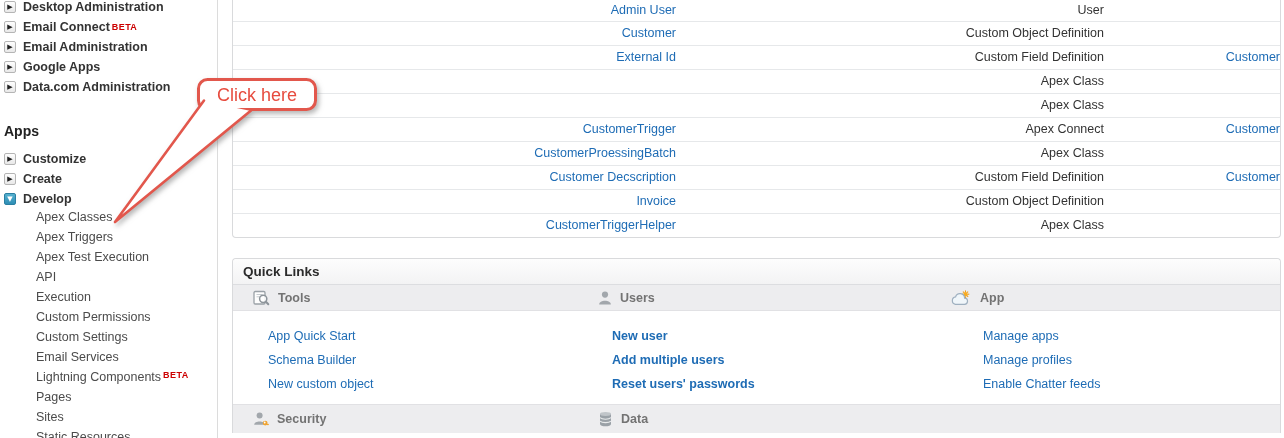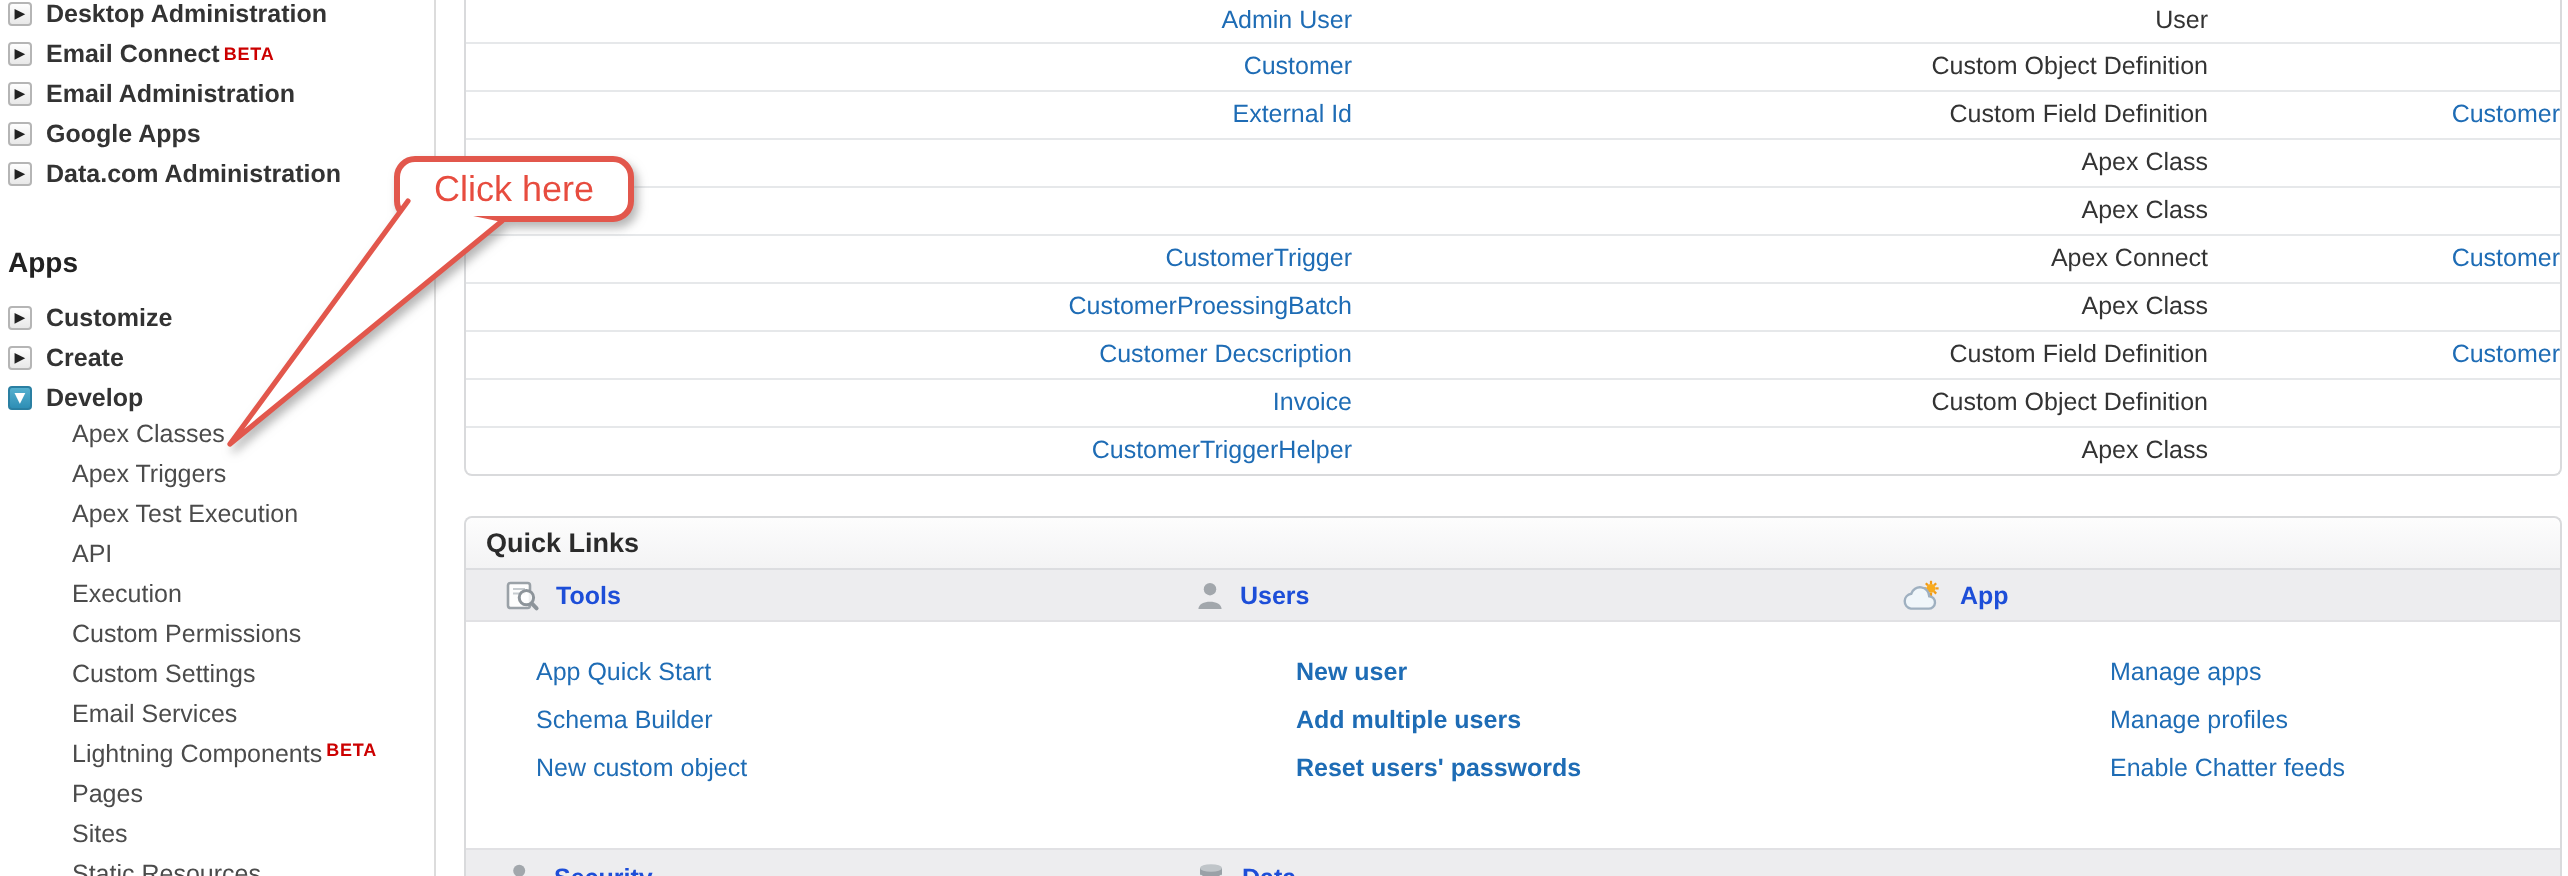--- a/index.html
+++ b/index.html
@@ -68,22 +68,22 @@
     height:26px; display:flex; align-items:center; padding-left:10px;
     font-size:13.5px; font-weight:bold; color:#2b2b2b;
     background:linear-gradient(#fdfdfd,#f3f3f4);
     border-bottom:1px solid #dcdde0; border-radius:4px 4px 0 0;
   }
   .band {
     display:grid; grid-template-columns:345px 353px 1fr;
     background:#ededef; border-bottom:1px solid #e1e1e4; height:26px;
   }
   .bcell { display:flex; align-items:center; padding-left:20px; gap:8px; }
-  .bcell .blabel { font-size:12.5px; font-weight:bold; color:#1d4ed8; }
-  .links-grid { display:grid; grid-template-columns:345px 353px 1fr; padding:13px 0 28px;gap:36px; }
+  .bcell .blabel { font-size:12.5px; font-weight:bold; color:#737373; }
+  .links-grid { display:grid; grid-template-columns:345px 353px 1fr; padding:13px 0 8px; }
   .lcol1 { padding-left:35px; } .lcol2 { padding-left:34px;font-weight:bold; } .lcol3 { padding-left:52px; }
   .links-grid a { display:block; line-height:24px; font-size:12.5px; color:#1e6cb5; }
   .band2 { border-top:1px solid #e1e1e4; border-bottom:none; height:29px; }
   .icon { flex:0 0 auto; display:inline-flex; }
 
   
   .callout {
     position:absolute; left:0; top:0; z-index:40; pointer-events:none;
     filter:drop-shadow(2.5px 3px 2.5px rgba(110,110,110,.5));
   }

